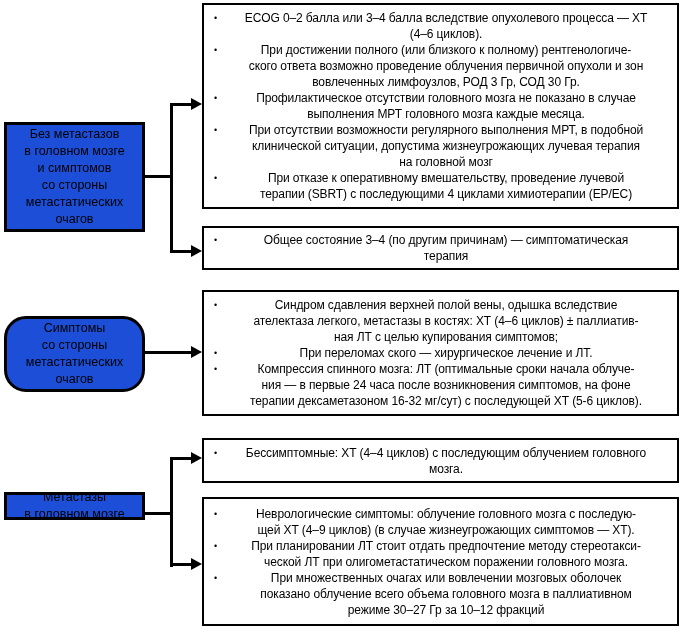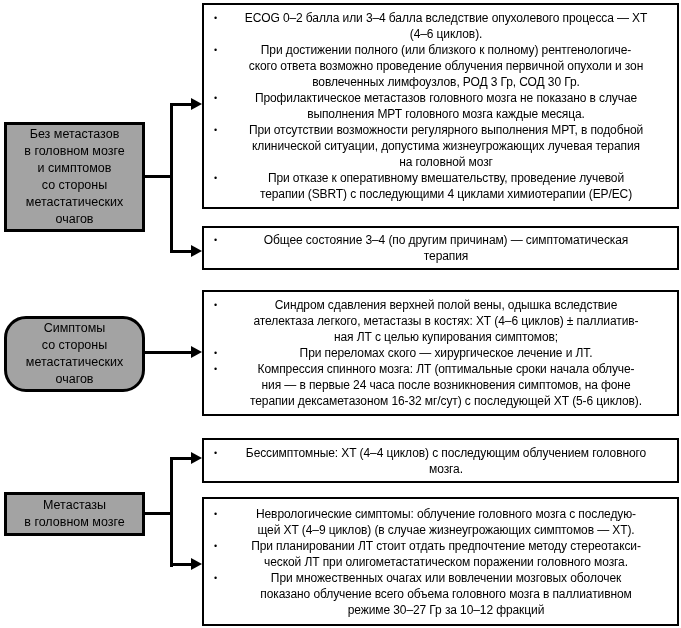--- a/index.html
+++ b/index.html
@@ -16,21 +16,21 @@
     font-family: "Liberation Sans", "DejaVu Sans", sans-serif;
     overflow: hidden;
   }
   
   .lnode {
     position: absolute;
     left: 4px;
     width: 141px;
     border: 3px solid #000;
     box-sizing: border-box;
-    background: #a3a3a3;
+    background: #1d4ed8;
     display: flex;
     align-items: center;
     justify-content: center;
   }
   .lnode .label {
     white-space: pre-line;
     text-align: center;
     font-size: 12.5px;
     line-height: 17px;
   }
@@ -100,40 +100,40 @@
 очагов</div>
   </div>
 
   <div class="lnode" style="top:316px;height:76px;border-radius:22px;">
     <div class="label">Симптомы
 со стороны
 метастатических
 очагов</div>
   </div>
 
-  <div class="lnode" style="top:492px;height:44px;">
+  <div class="lnode" style="top:492px;height:28px;">
     <div class="label">Метастазы
 в головном мозге</div>
   </div>
 
   <div class="rnode" style="top:3px;height:206px;">
     <div class="bullet-row">
       <span class="marker">•</span>
       <div class="btext">ECOG 0–2 балла или 3–4 балла вследствие опухолевого процесса — ХТ
 (4–6 циклов).</div>
     </div>
     <div class="bullet-row">
       <span class="marker">•</span>
       <div class="btext">При достижении полного (или близкого к полному) рентгенологиче-
 ского ответа возможно проведение облучения первичной опухоли и зон
 вовлеченных лимфоузлов, РОД 3 Гр, СОД 30 Гр.</div>
     </div>
     <div class="bullet-row">
       <span class="marker">•</span>
-      <div class="btext">Профилактическое метастазов головного мозга не показано в случае
+      <div class="btext">Профилактическое отсутствии головного мозга не показано в случае
 выполнения МРТ головного мозга каждые месяца.</div>
     </div>
     <div class="bullet-row">
       <span class="marker">•</span>
       <div class="btext">При отсутствии возможности регулярного выполнения МРТ, в подобной
 клинической ситуации, допустима жизнеугрожающих лучевая терапия
 на головной мозг</div>
     </div>
     <div class="bullet-row">
       <span class="marker">•</span>

